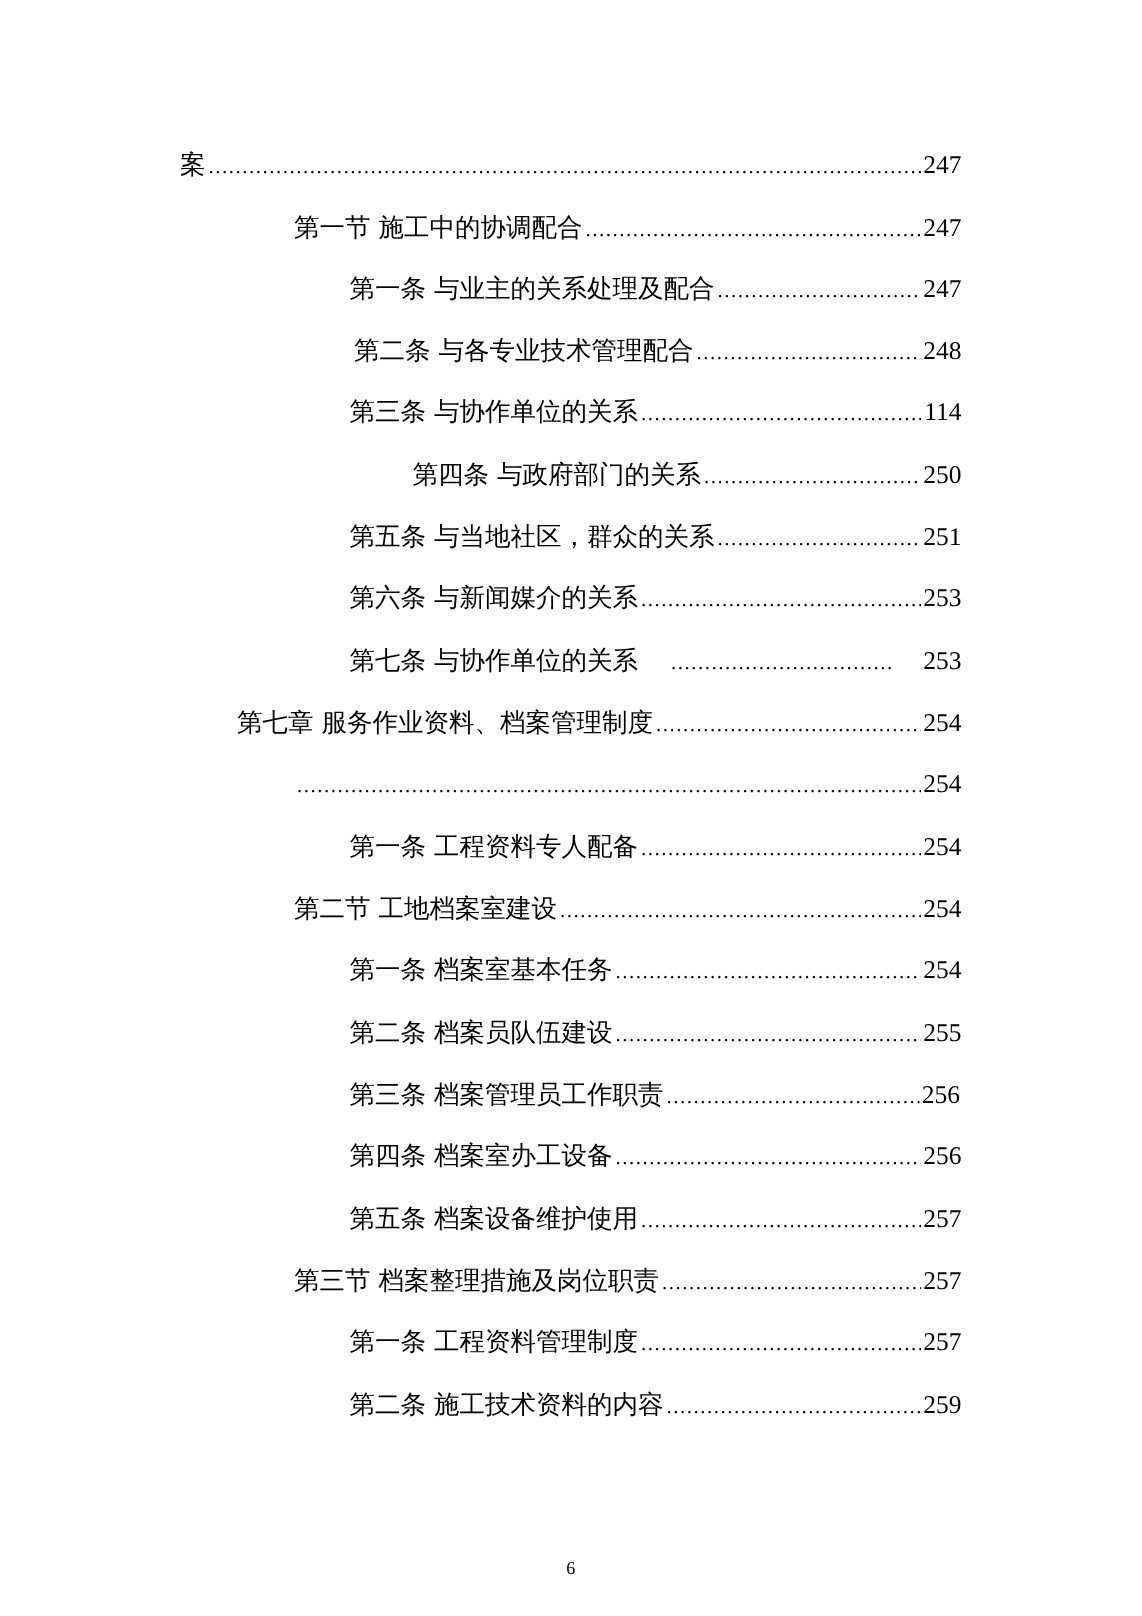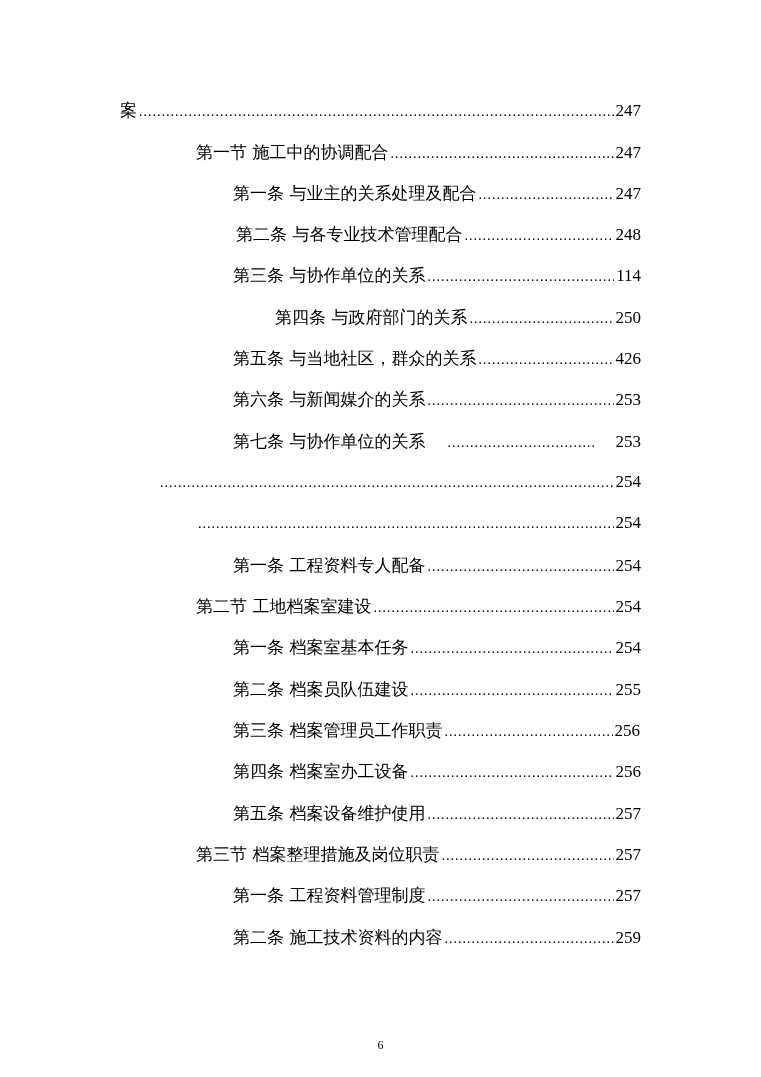--- a/index.html
+++ b/index.html
@@ -46,33 +46,34 @@
     <span class="toc-page">114</span>
   </div>
   <div class="toc-row" style="left:233px; right:120px; top:305px;margin-left:42px;">
     <span class="toc-title">第四条 与政府部门的关系</span>
     <span class="toc-dots"></span>
     <span class="toc-page">250</span>
   </div>
   <div class="toc-row" style="left:233px; right:120px; top:346px;">
     <span class="toc-title">第五条 与当地社区，群众的关系</span>
     <span class="toc-dots"></span>
-    <span class="toc-page">426</span>
+    <span class="toc-page">251</span>
   </div>
   <div class="toc-row" style="left:233px; right:120px; top:387px;text-align:center;">
     <span class="toc-title">第六条 与新闻媒介的关系</span>
     <span class="toc-dots"></span>
     <span class="toc-page">253</span>
   </div>
   <div class="toc-row" style="left:233px; right:120px; top:429px;gap:20px;">
     <span class="toc-title">第七条 与协作单位的关系</span>
     <span class="toc-dots"></span>
     <span class="toc-page">253</span>
   </div>
   <div class="toc-row" style="left:158px; right:120px; top:470px;">
+    <span class="toc-title">第七章 服务作业资料、档案管理制度</span>
     <span class="toc-dots"></span>
     <span class="toc-page">254</span>
   </div>
   <div class="toc-row" style="left:196px; right:120px; top:511px;">
     <span class="toc-dots"></span>
     <span class="toc-page">254</span>
   </div>
   <div class="toc-row" style="left:233px; right:120px; top:553px;">
     <span class="toc-title">第一条 工程资料专人配备</span>
     <span class="toc-dots"></span>

